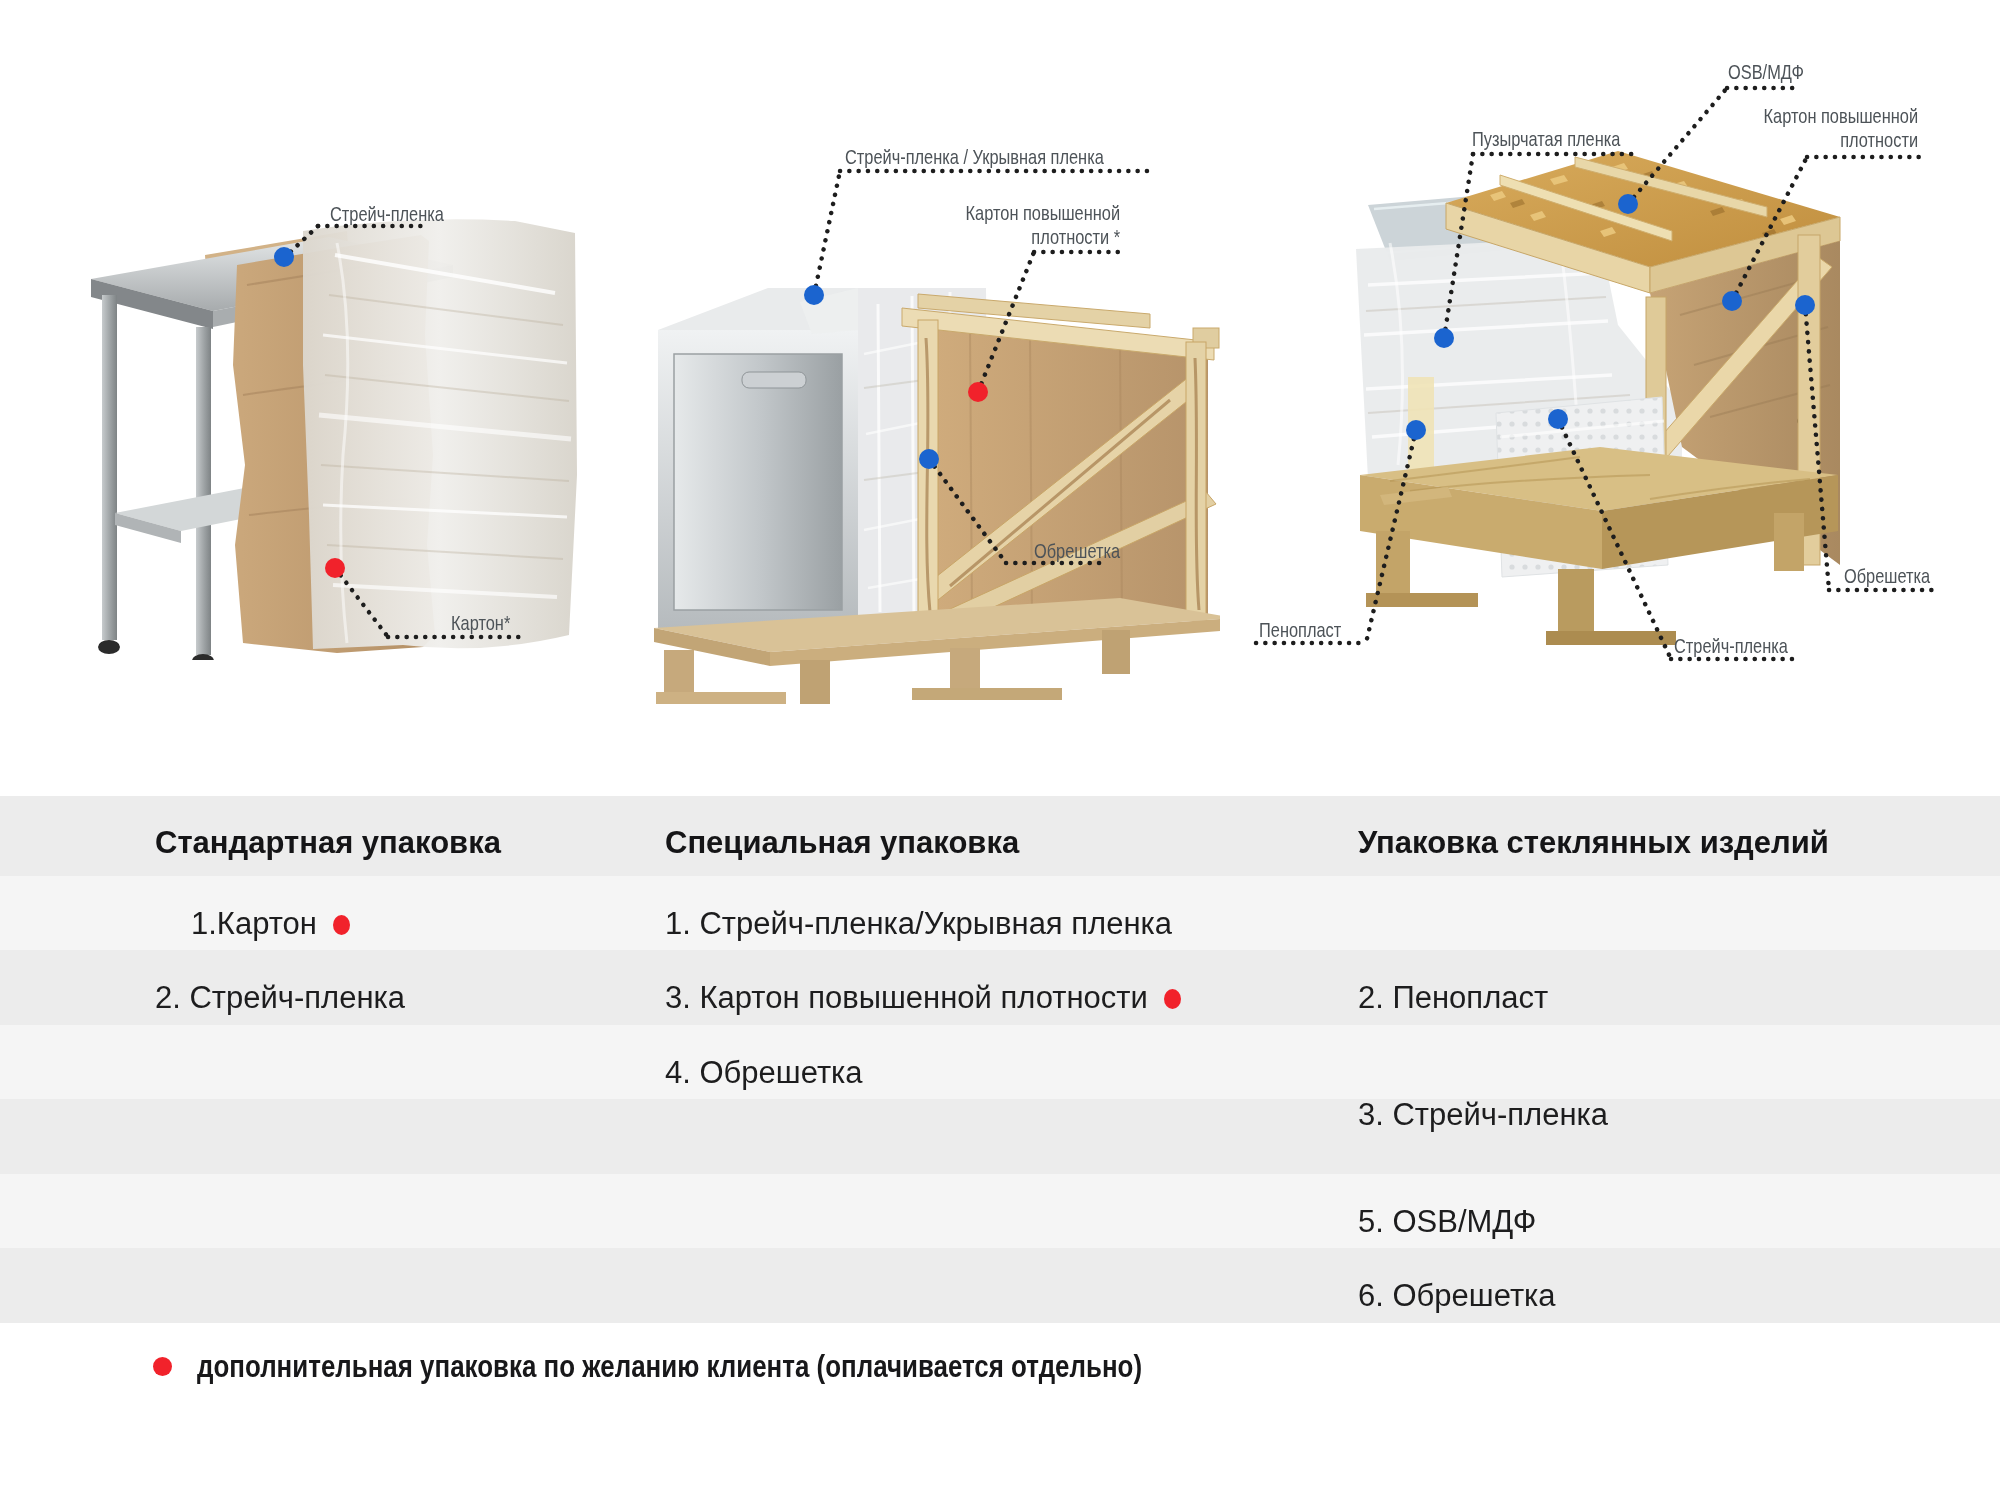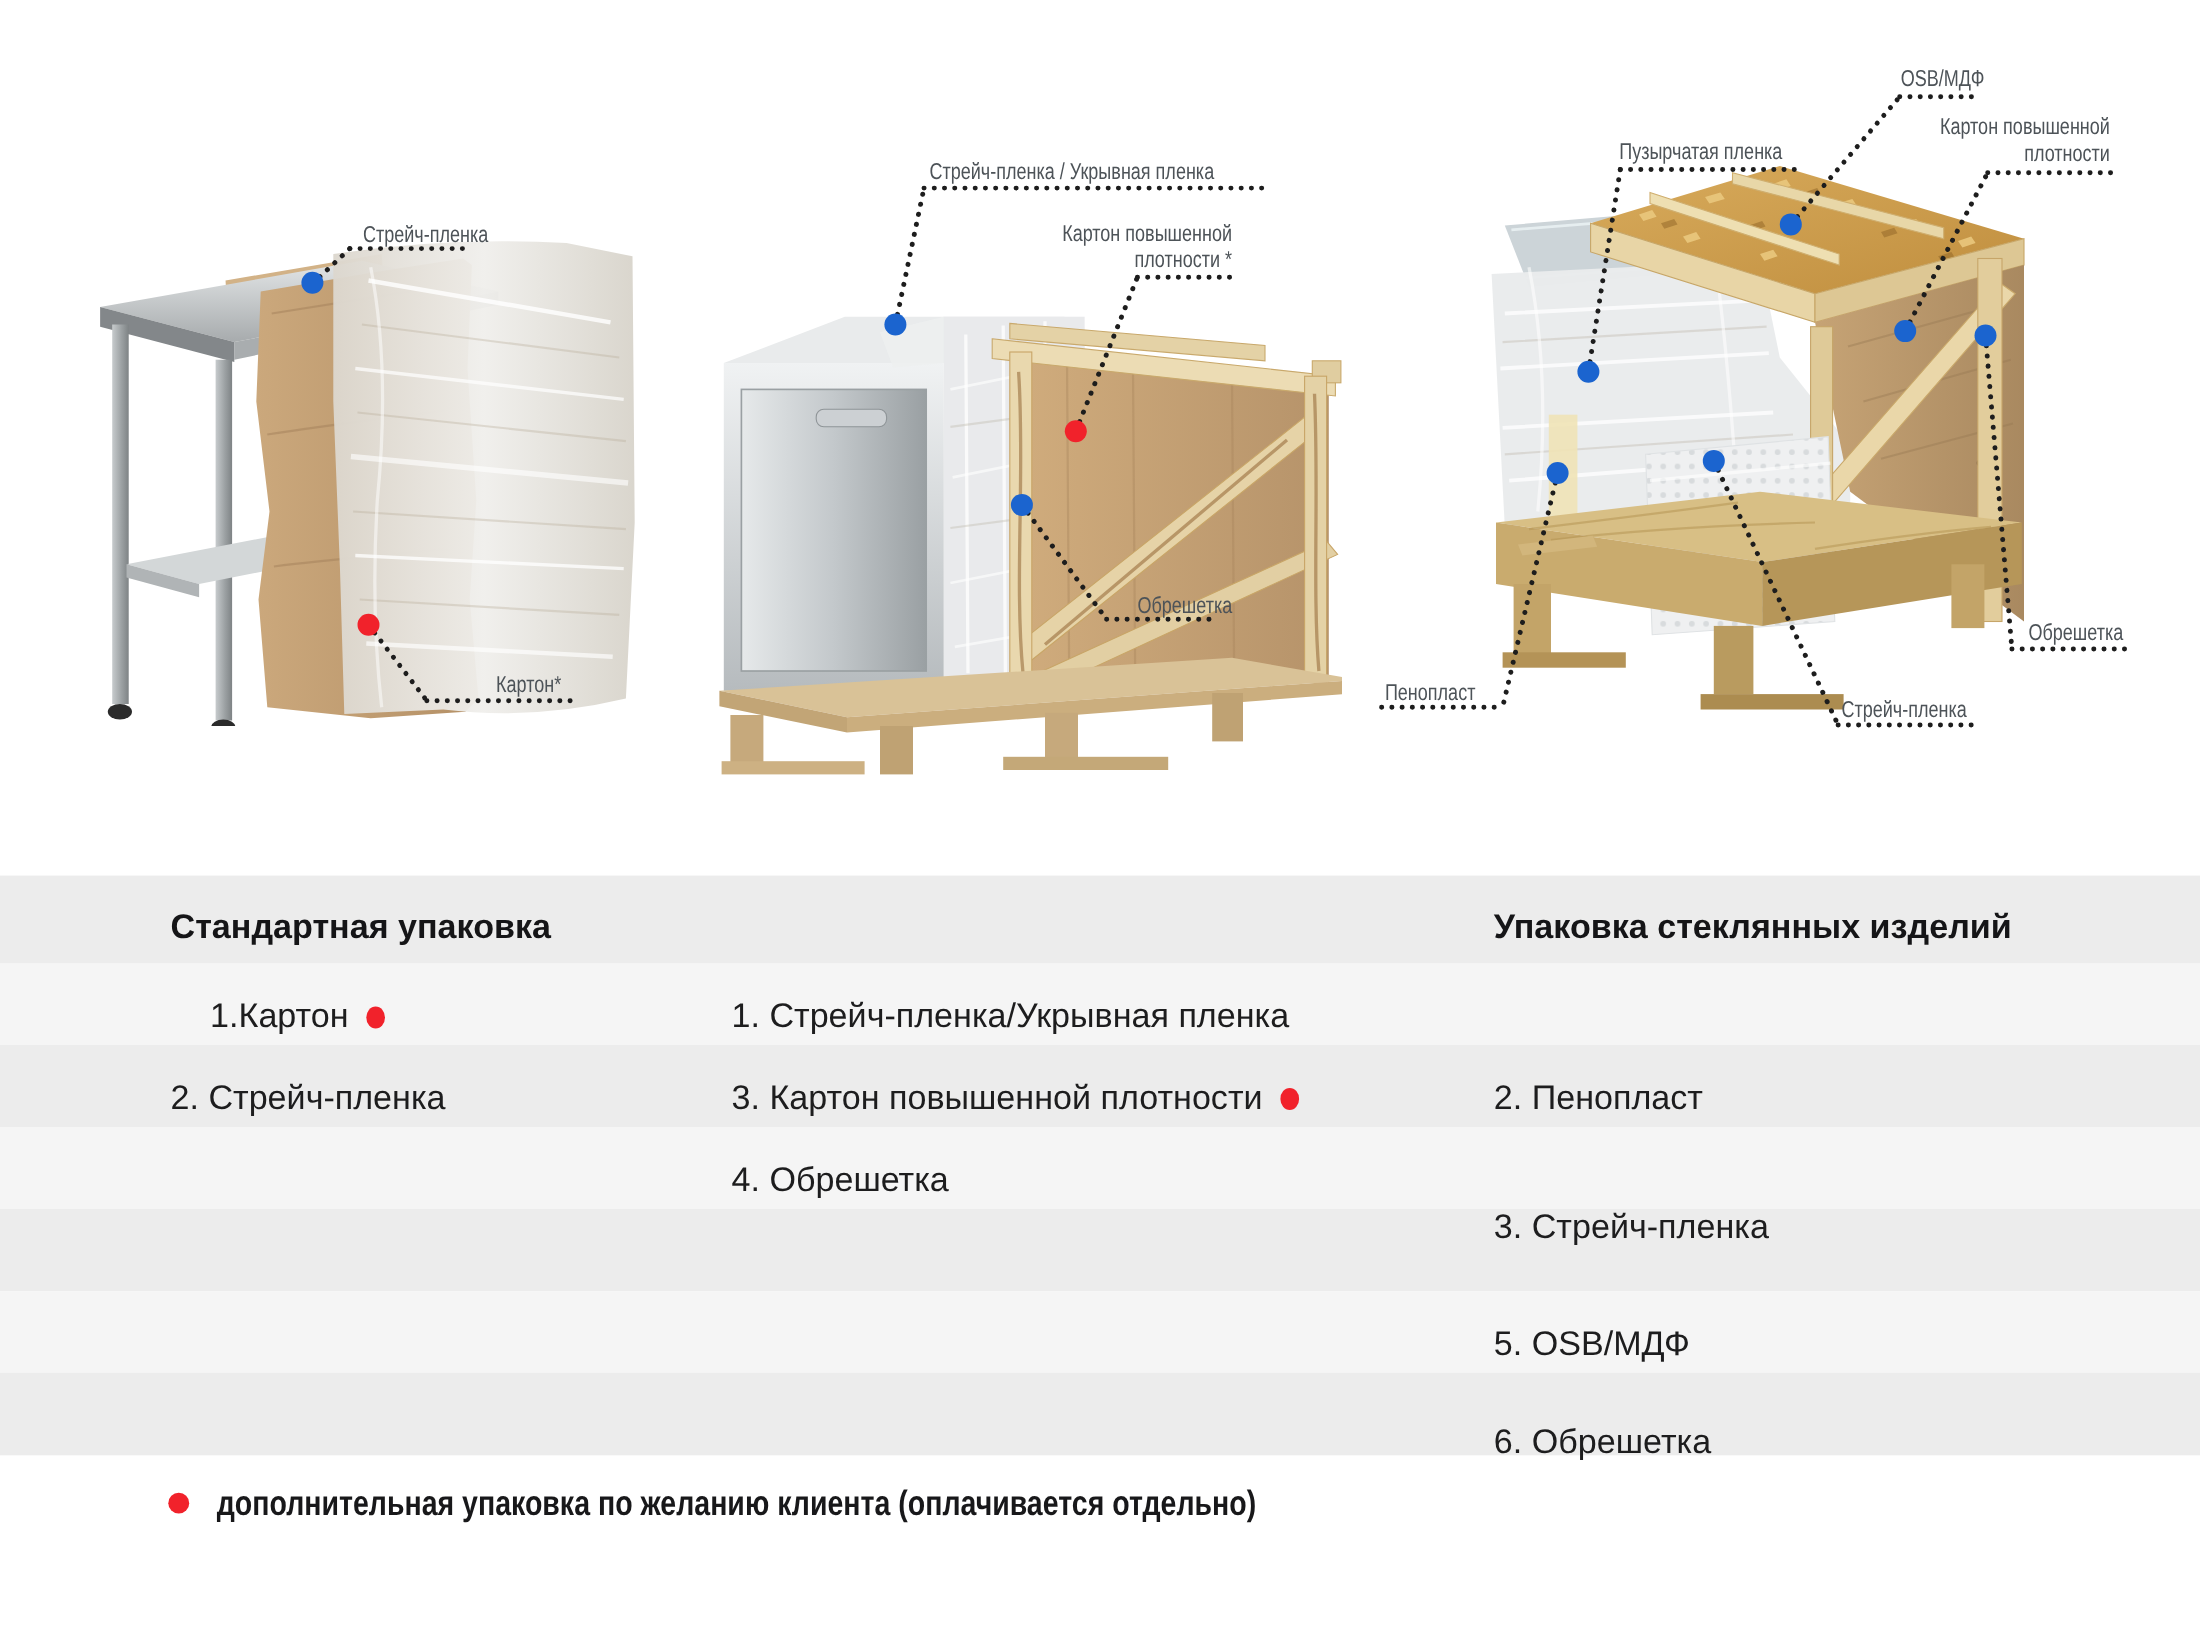--- a/index.html
+++ b/index.html
@@ -261,36 +261,37 @@
 
   <div class="band dark" style="top:796px;height:80px;"></div>
   <div class="band light" style="top:876px;height:74px;"></div>
   <div class="band dark" style="top:950px;height:75px;"></div>
   <div class="band light" style="top:1025px;height:74px;"></div>
   <div class="band dark" style="top:1099px;height:75px;"></div>
   <div class="band light" style="top:1174px;height:74px;"></div>
   <div class="band dark" style="top:1248px;height:75px;"></div>
 
   <div class="cell hdr" style="left:155px;top:826px;text-align:right;">Стандартная упаковка</div>
+  <div class="cell hdr" style="left:665px;top:826px;">Специальная упаковка</div>
   <div class="cell hdr" style="left:1358px;top:826px;">Упаковка стеклянных изделий</div>
 
   <div class="cell" style="left:155px;top:907px;margin-left:36px;">
     <span>1.Картон</span><span class="reddot"></span>
   </div>
   <div class="cell" style="left:155px;top:981px;">2. Стрейч-пленка</div>
 
   <div class="cell" style="left:665px;top:907px;">1. Стрейч-пленка/Укрывная пленка</div>
   <div class="cell" style="left:665px;top:981px;">
     <span>3. Картон повышенной плотности</span><span class="reddot"></span>
   </div>
   <div class="cell" style="left:665px;top:1056px;">4. Обрешетка</div>
 
   <div class="cell" style="left:1358px;top:981px;">2. Пенопласт</div>
   <div class="cell" style="left:1358px;top:1056px;margin-top:42px;">3. Стрейч-пленка</div>
   <div class="cell" style="left:1358px;top:1205px;">5. OSB/МДФ</div>
-  <div class="cell" style="left:1358px;top:1279px;margin-top:15px;">6. Обрешетка</div>
+  <div class="cell" style="left:1358px;top:1279px;">6. Обрешетка</div>
 
   <div class="legend">
     <span class="mark"></span>
     <span class="txt">дополнительная упаковка по желанию клиента (оплачивается отдельно)</span>
   </div>
 
 </div>
 
 </body></html>

